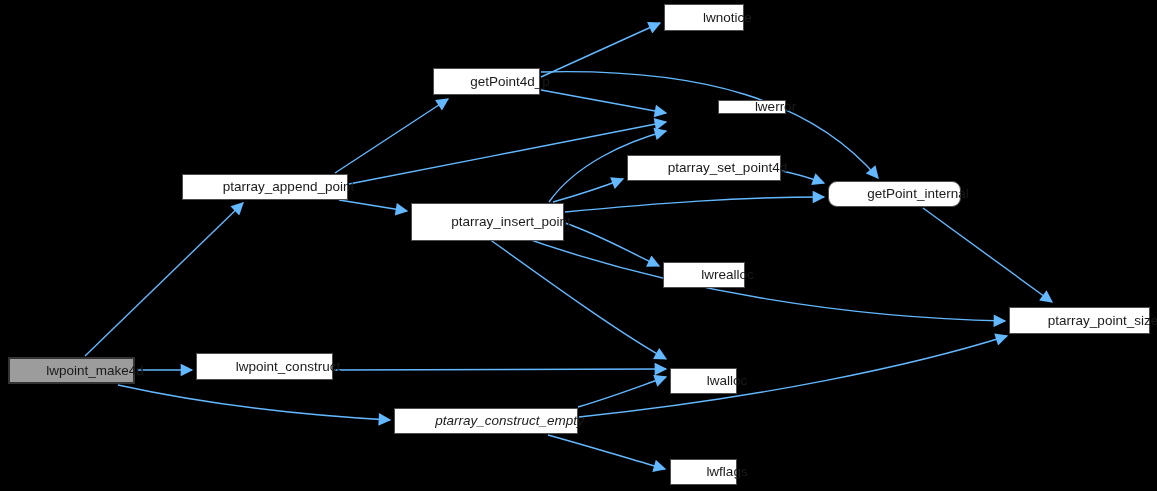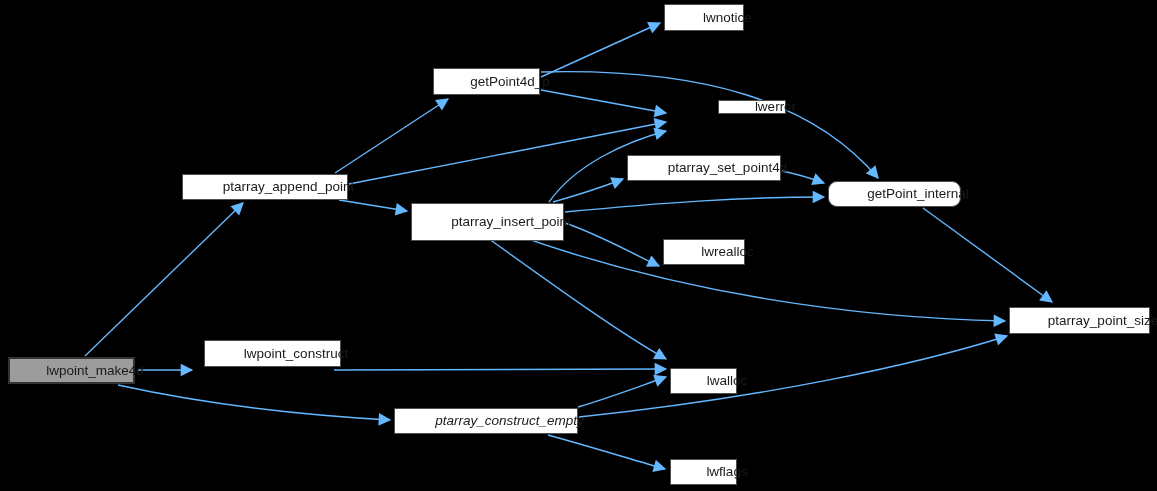--- a/index.html
+++ b/index.html
@@ -75,27 +75,27 @@
         <path d="M478,231 C560,290 620,333 666,359" class="edge-path" stroke="#63b8ff" marker-end="url(#arrowhead)"></path>
         <path d="M782,171 C797,174 810,178 824,183" class="edge-path" stroke="#63b8ff" marker-end="url(#arrowhead)"></path>
         <path d="M923,208 L1052,302" class="edge-path" stroke="#63b8ff" marker-end="url(#arrowhead)"></path>
         <path d="M578,407 C615,396 640,386 666,377" class="edge-path" stroke="#63b8ff" marker-end="url(#arrowhead)"></path>
         <path d="M579,417 C760,398 912,366 1007,336" class="edge-path" stroke="#63b8ff" marker-end="url(#arrowhead)"></path>
         <path d="M548,435 C595,448 630,459 665,469" class="edge-path" stroke="#63b8ff" marker-end="url(#arrowhead)"></path>
       </g>
   </svg>
   <div id="nodes">
       <div class="node highlighted" style="left: 8px; top: 357px; width: 127px; height: 27px;">lwpoint_make4d</div>
-      <div class="node" style="left: 196px; top: 340px; width: 137px; height: 27px; margin-left: 8px;">lwpoint_construct</div>
+      <div class="node" style="left: 196px; top: 353px; width: 137px; height: 27px;">lwpoint_construct</div>
       <div class="node" style="left: 182px; top: 174px; width: 166px; height: 26px;">ptarray_append_point</div>
       <div class="node" style="left: 433px; top: 68px; width: 107px; height: 27px;">getPoint4d_p</div>
       <div class="node" style="left: 411px; top: 203px; width: 153px; height: 38px;">ptarray_insert_point</div>
       <div class="node" style="left: 394px; top: 408px; width: 184px; height: 26px; font-style: italic;">ptarray_construct_empty</div>
       <div class="node" style="left: 664px; top: 4px; width: 80px; height: 27px;">lwnotice</div>
       <div class="node" style="left: 670px; top: 100px; width: 68px; height: 14px; margin-left: 48px;">lwerror</div>
       <div class="node" style="left: 627px; top: 155px; width: 154px; height: 26px;">ptarray_set_point4d</div>
-      <div class="node" style="left: 663px; top: 239px; width: 82px; height: 26px;">lwrealloc</div>
+      <div class="node" style="left: 663px; top: 262px; width: 82px; height: 26px;">lwrealloc</div>
       <div class="node" style="left: 670px; top: 358px; width: 67px; height: 26px; margin-top: 10px;">lwalloc</div>
       <div class="node" style="left: 670px; top: 459px; width: 67px; height: 26px;">lwflags</div>
       <div class="node" style="left: 828px; top: 181px; width: 133px; height: 26px; border-radius: 9px;">getPoint_internal</div>
       <div class="node" style="left: 1009px; top: 307px; width: 141px; height: 27px;">ptarray_point_size</div>
     </div>
 </div>
 
 </body></html>

